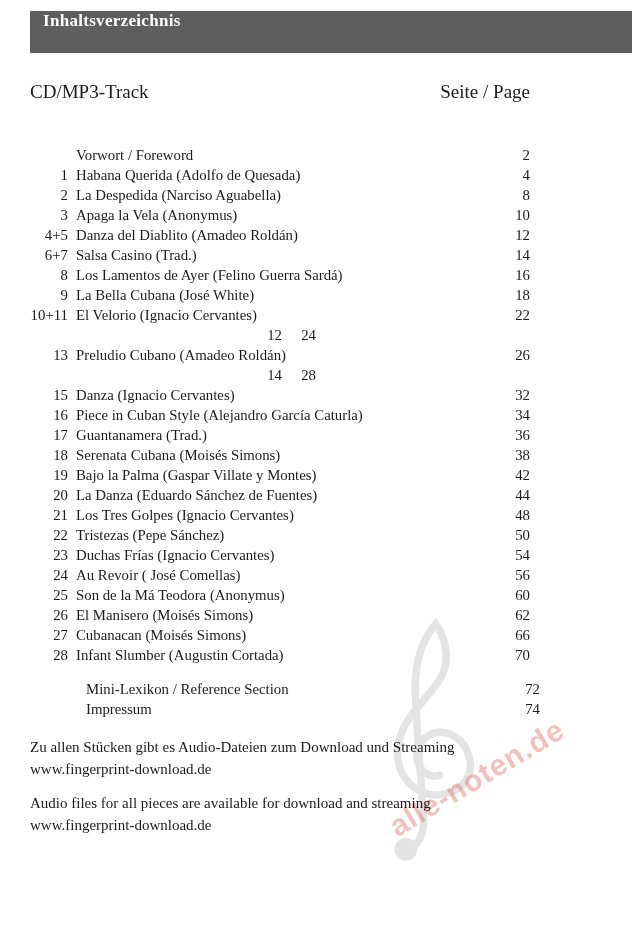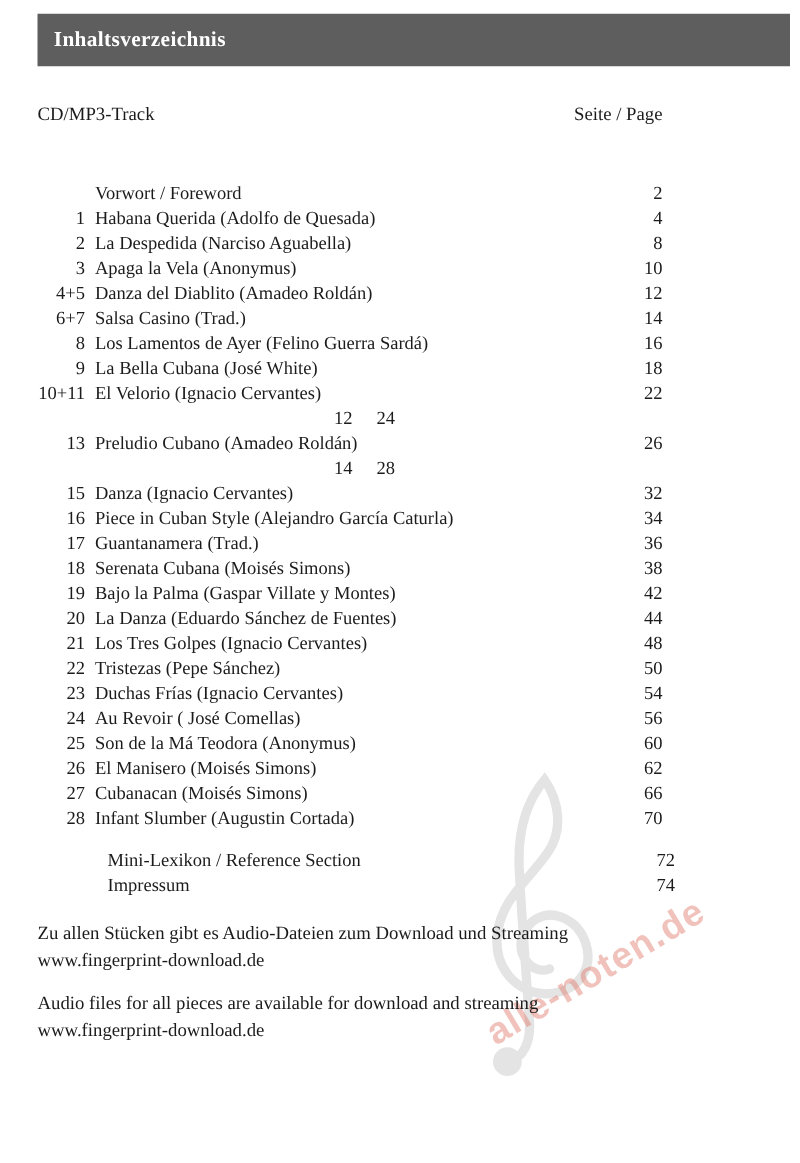--- a/index.html
+++ b/index.html
@@ -26,28 +26,28 @@
     transform-origin: left center;
     white-space: nowrap;
   }
 
   
   .content { position: relative; z-index: 1; }
 
   .header-bar {
     position: absolute; left: 30px; top: 11px; right: 8px; height: 42px;
     background: #5e5e5e; color: #ffffff;
-    display: flex; align-items: center;
+    display: flex; 
     padding-left: 13px;
     font-weight: bold; font-size: 17px; letter-spacing: 0.3px;
   }
 
   .toc-head { position: absolute; left: 30px; top: 81px; width: 500px; }
   .toc-heading { font-weight: bold; font-size: 15px; line-height: 20px; }
-  .toc-cols { display: flex; justify-content: space-between; font-size: 15px; line-height: 20px; margin-top: 1px; }
+  .toc-cols { display: flex; justify-content: space-between; font-size: 19px; line-height: 20px; margin-top: 1px; }
 
   .toc-list { position: absolute; left: 30px; top: 145px; width: 500px; }
   .toc-extras { position: absolute; left: 40px; top: 679px; width: 500px; }
 
   .row { display: flex; font-size: 14.8px; line-height: 20px; justify-content: center; }
   .row .track { width: 38px; text-align: right; white-space: nowrap; flex: none; }
   .row .title { flex: 1; padding-left: 8px; white-space: nowrap; }
   .row .page { text-align: right; min-width: 34px; flex: none; }
 
   .notes { position: absolute; left: 30px; top: 736px; width: 540px; }

